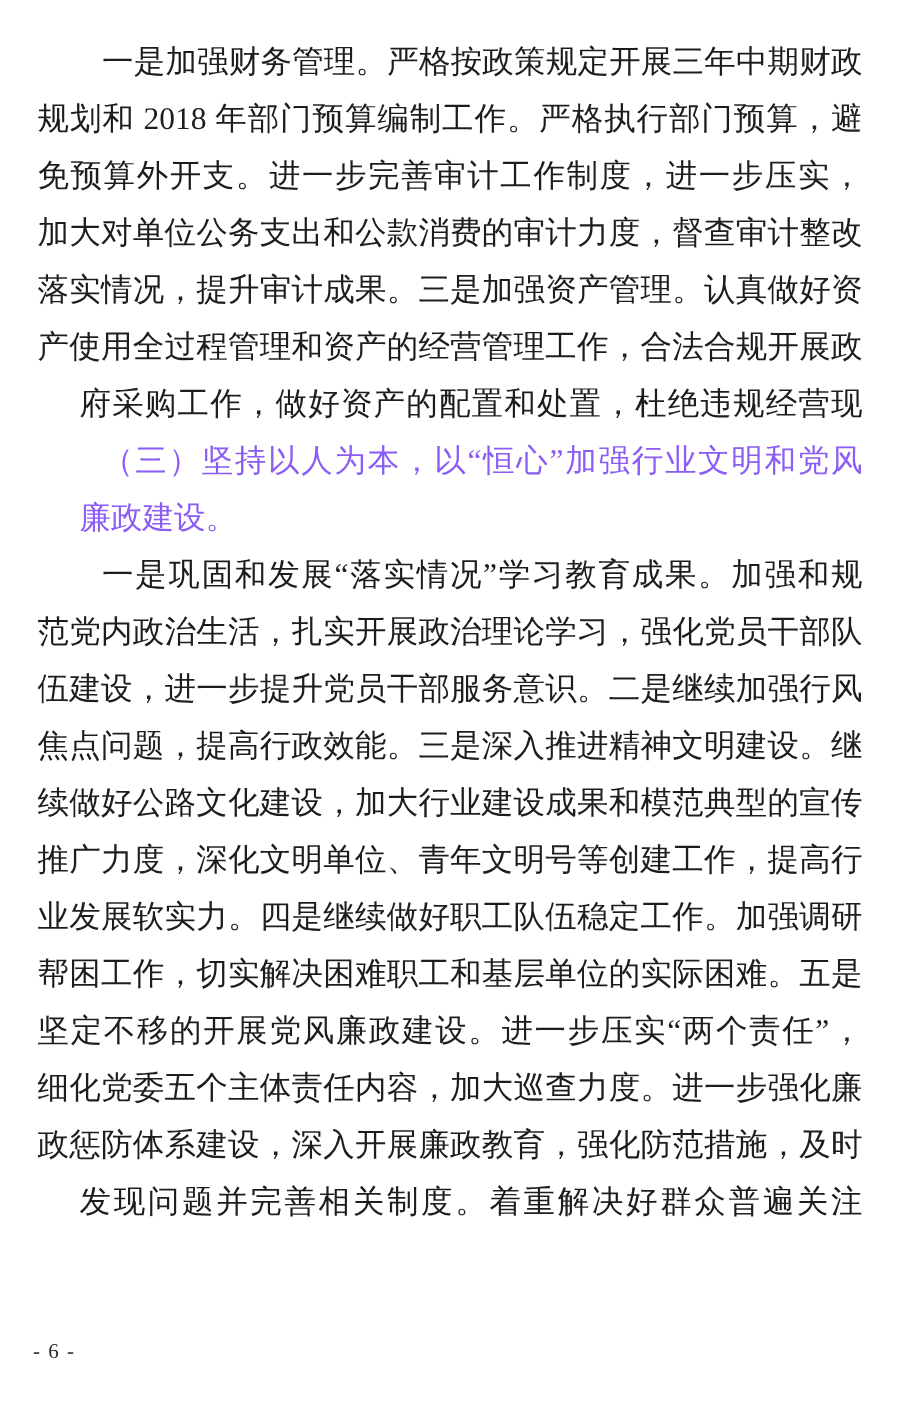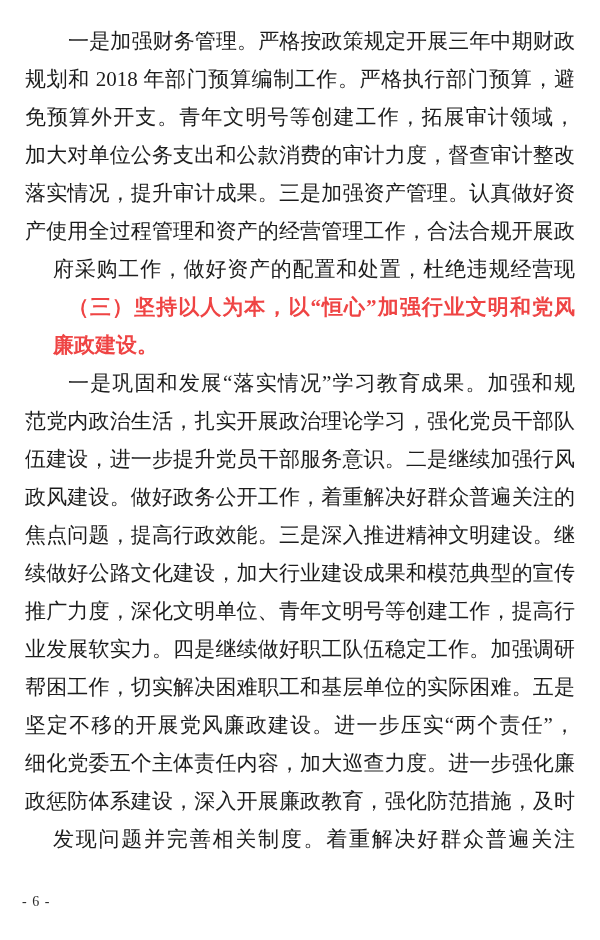--- a/index.html
+++ b/index.html
@@ -37,55 +37,54 @@
     white-space: normal;
   }
   .line.last {
     text-align-last: left;
     margin-left: 28px;
   }
   .line.indent {
     text-indent: 43px;
   }
   .block.heading .line {
-    font-weight: 700;
-    color: #ef4444;
+    font-weight: 400;
+    color: #8b5cf6;
   }
   .page-footer {
     position: absolute;
     left: 22px;
     top: 894px;
     font-size: 14px;
     color: #2a2a2a;
     letter-spacing: 1px;
   }
 </style>
 </head>
 <body>
 
 <div class="page">
   <div class="text-area">
       <div class="block body">
         <div class="line indent">一是加强财务管理。严格按政策规定开展三年中期财政</div>
         <div class="line">规划和 2018 年部门预算编制工作。严格执行部门预算，避</div>
-        <div class="line">免预算外开支。青年文明号等创建工作，拓展审计领域，</div>
+        <div class="line">免预算外开支。进一步完善审计工作制度，进一步压实，</div>
         <div class="line">加大对单位公务支出和公款消费的审计力度，督查审计整改</div>
         <div class="line">落实情况，提升审计成果。三是加强资产管理。认真做好资</div>
         <div class="line">产使用全过程管理和资产的经营管理工作，合法合规开展政</div>
         <div class="line last">府采购工作，做好资产的配置和处置，杜绝违规经营现象。</div>
       </div>
       <div class="block heading">
         <div class="line indent">（三）坚持以人为本，以“恒心”加强行业文明和党风</div>
         <div class="line last">廉政建设。</div>
       </div>
       <div class="block body">
         <div class="line indent">一是巩固和发展“落实情况”学习教育成果。加强和规</div>
         <div class="line">范党内政治生活，扎实开展政治理论学习，强化党员干部队</div>
         <div class="line">伍建设，进一步提升党员干部服务意识。二是继续加强行风</div>
-        <div class="line">政风建设。做好政务公开工作，着重解决好群众普遍关注的</div>
         <div class="line">焦点问题，提高行政效能。三是深入推进精神文明建设。继</div>
         <div class="line">续做好公路文化建设，加大行业建设成果和模范典型的宣传</div>
         <div class="line">推广力度，深化文明单位、青年文明号等创建工作，提高行</div>
         <div class="line">业发展软实力。四是继续做好职工队伍稳定工作。加强调研</div>
         <div class="line">帮困工作，切实解决困难职工和基层单位的实际困难。五是</div>
         <div class="line">坚定不移的开展党风廉政建设。进一步压实“两个责任”，</div>
         <div class="line">细化党委五个主体责任内容，加大巡查力度。进一步强化廉</div>
         <div class="line">政惩防体系建设，深入开展廉政教育，强化防范措施，及时</div>
         <div class="line last">发现问题并完善相关制度。着重解决好群众普遍关注的，</div>
       </div>

